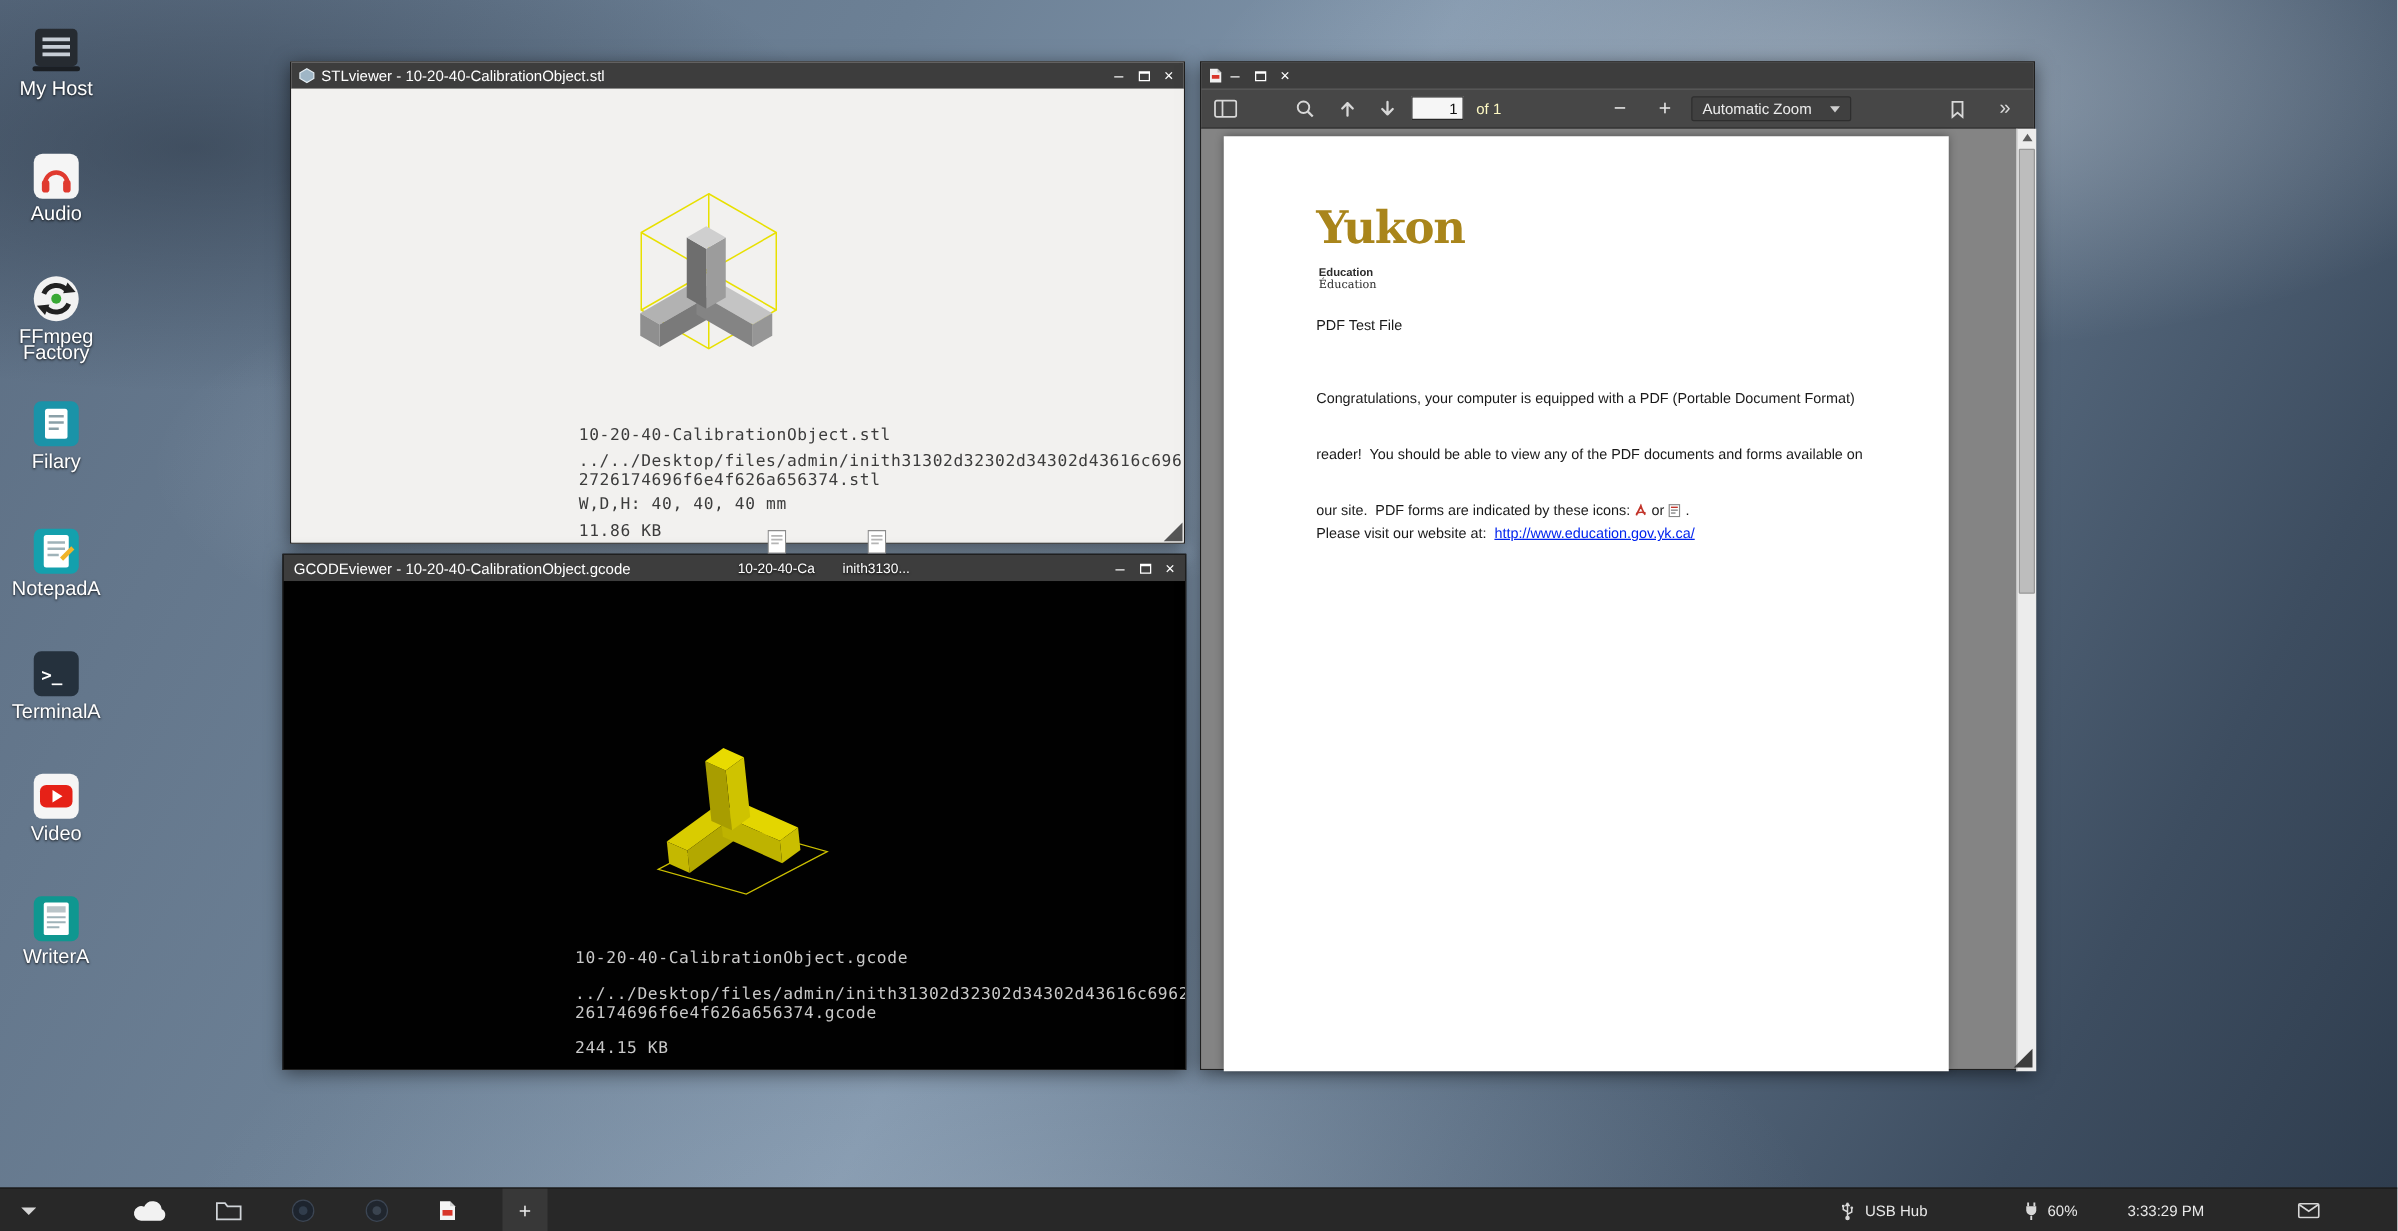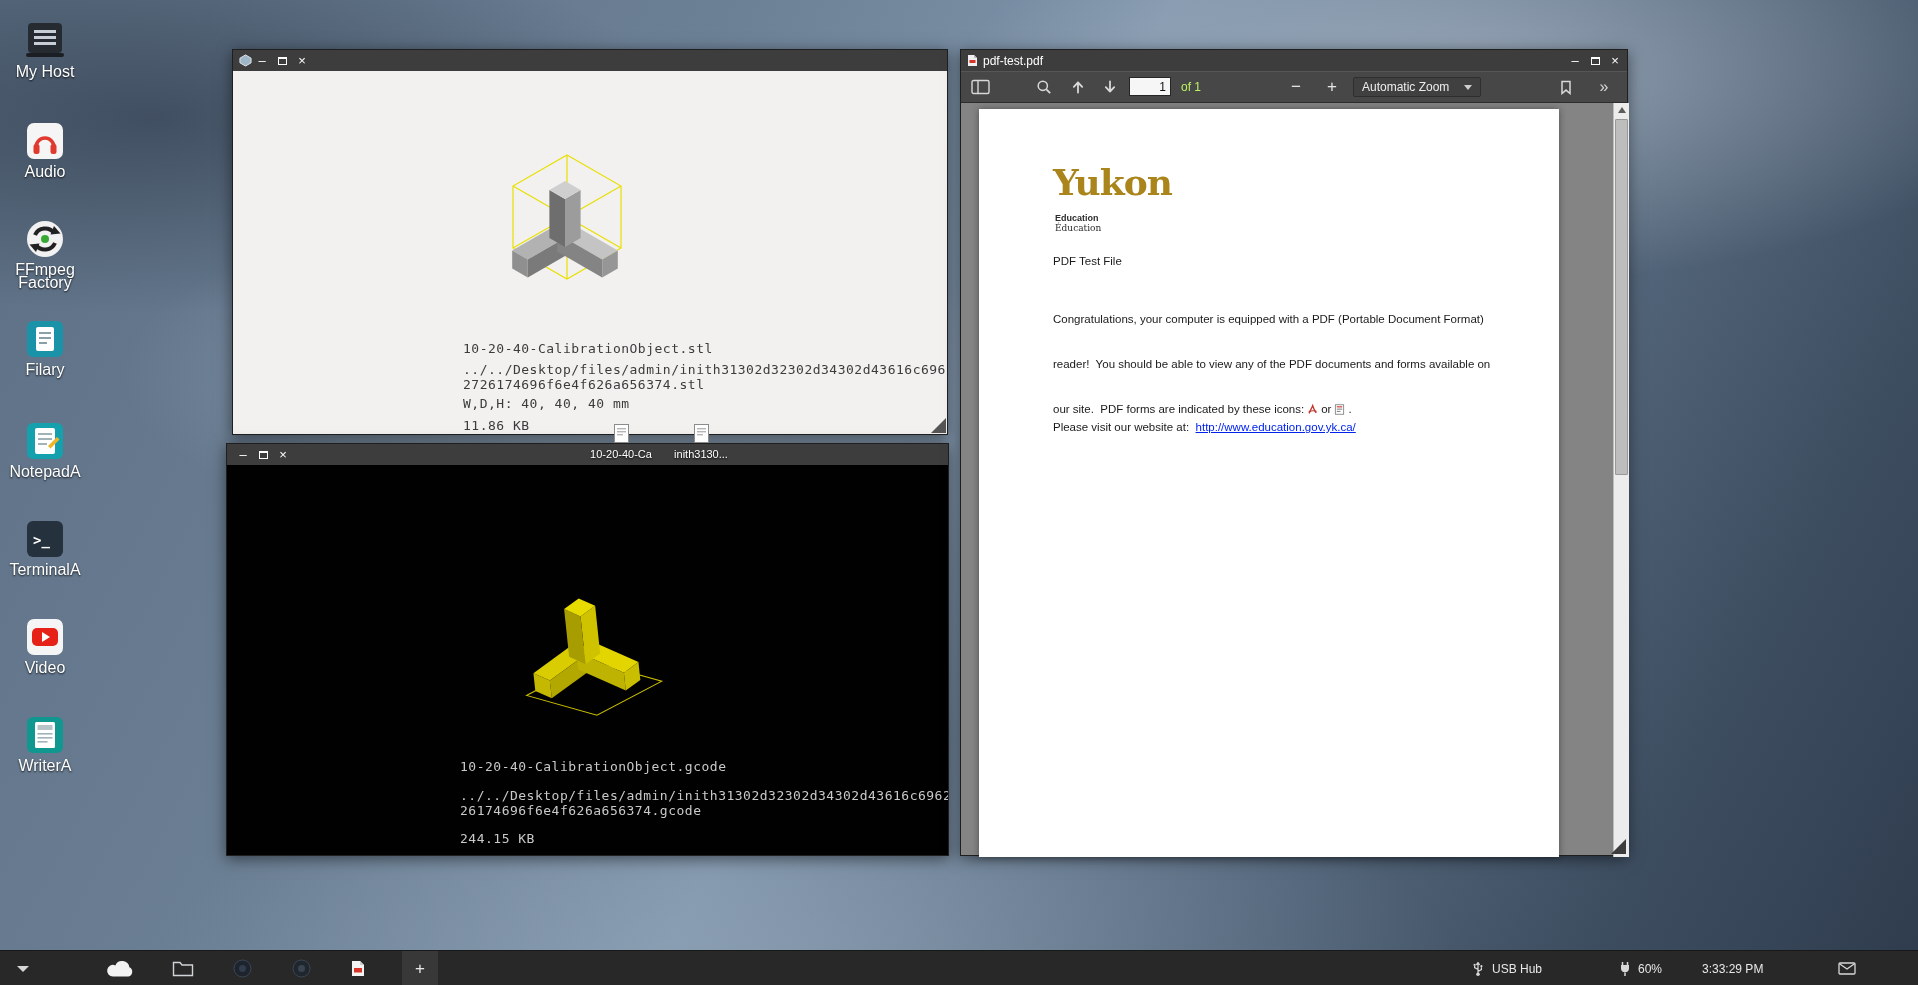--- a/index.html
+++ b/index.html
@@ -50,21 +50,21 @@
   #stl-content  .mono-line { color:#3c3c3c; }
   #gcode-content .mono-line { color:#c9c9c9; }
 
   .viewport-svg { position:absolute; }
 
   
   #pdf-toolbar { position:absolute; left:0; right:0; top:21px; height:32px; background:#474747;
                  border-bottom:1px solid #2d2d2d; box-shadow:inset 0 1px 0 #565656; }
   .tbar-btn { position:absolute; top:5px; width:26px; height:22px; display:flex; align-items:center;
               justify-content:center; border-radius:2px; cursor:pointer; }
-  .tbar-label { position:absolute; color:#bef264; font-size:12px; top:9px; white-space:pre; }
+  .tbar-label { position:absolute; color:#fef9c3; font-size:12px; top:9px; white-space:pre; }
   .page-input { position:absolute; left:168px; top:6px; width:42px; height:19px; background:#f6f6f6;
                 border:1px solid #262626; color:#111; font-size:12px; text-align:right; padding-right:4px;
                 font-family:"Liberation Sans", sans-serif; }
   .zoom-select { position:absolute; left:392px; top:6px; width:128px; height:20px; background:#404040;
                  border:1px solid #2e2e2e; border-radius:2px; color:#ededed; font-size:12px;
                  display:flex; align-items:center; padding:0 8px; cursor:pointer; }
   .zoom-caret { margin-left:auto; width:0; height:0; border-left:4px solid transparent;
                 border-right:4px solid transparent; border-top:5px solid #cfcfcf; }
   .chev2 { color:#d8d8d8; font-size:16px; line-height:16px; }
 
@@ -227,20 +227,21 @@
     <div class="lf-label">inith3130...</div>
   </div>
 
   <div class="window" id="stl-window">
     <div class="titlebar">
       <span class="tb-icon">
         <svg width="13" height="13" viewBox="0 0 14 14">
             <polygon points="7,1 13,4.5 13,9.5 7,13 1,9.5 1,4.5" fill="#9fb6c6" stroke="#e5eef4" stroke-width="1"></polygon>
           </svg>
       </span>
+      <span class="title-text">STLviewer - 10-20-40-CalibrationObject.stl</span>
       <span class="win-btn">–</span>
       <span class="win-btn">
           <span class="btn-max-glyph"></span>
         </span>
       <span class="win-btn">×</span>
     </div>
     <div class="viewer-content" id="stl-content">
       <svg class="viewport-svg" style="left:236px; top:60px;" width="196" height="196" viewBox="-98 -98 196 196">
 
         <g transform="translate(0,-12)" stroke="#e8e000" stroke-width="1.2" fill="none">
@@ -269,20 +270,21 @@
       <div class="mono-line" style="left:230px; top:291px">../../Desktop/files/admin/inith31302d32302d34302d43616c696</div>
       <div class="mono-line" style="left:230px; top:306px">2726174696f6e4f626a656374.stl</div>
       <div class="mono-line" style="left:230px; top:325px">W,D,H: 40, 40, 40 mm</div>
       <div class="mono-line" style="left:230px; top:347px">11.86 KB</div>
       <div class="grip" style="border-bottom-color:#565656"></div>
     </div>
   </div>
 
   <div class="window" id="gcode-window">
     <div class="titlebar">
+      <span class="title-text" style="padding-left:2px">GCODEviewer - 10-20-40-CalibrationObject.gcode</span>
       <span class="win-btn">–</span>
       <span class="win-btn">
           <span class="btn-max-glyph"></span>
         </span>
       <span class="win-btn">×</span>
     </div>
     <div class="viewer-content" id="gcode-content">
       <svg class="viewport-svg" style="left:259px; top:84px;" width="200" height="200" viewBox="-100 -100 200 200">
         <g transform="rotate(-6)">
           <polygon points="4,13 72,40 4,67 -64,40" stroke="#cbbf00" stroke-width="1" fill="none"></polygon>
@@ -308,21 +310,20 @@
 
   <div class="window" id="pdf-window">
     <div class="titlebar">
       <span class="tb-icon">
         <svg width="11" height="13" viewBox="0 0 11 13">
             <path d="M1 1 h6 l3 3 v8 h-9 z" fill="#f0f0f0"></path>
             <path d="M7 1 l3 3 h-3 z" fill="#bbb"></path>
             <rect x="2.5" y="6" width="6" height="3" fill="#d8352a"></rect>
           </svg>
       </span>
-      <span class="title-text">pdf-test.pdf</span>
       <span class="win-btn">–</span>
       <span class="win-btn">
           <span class="btn-max-glyph"></span>
         </span>
       <span class="win-btn">×</span>
     </div>
 
     <div id="pdf-toolbar">
       <span class="tbar-btn" style="left:6px">
         <svg width="19" height="16" viewBox="0 0 19 16">

